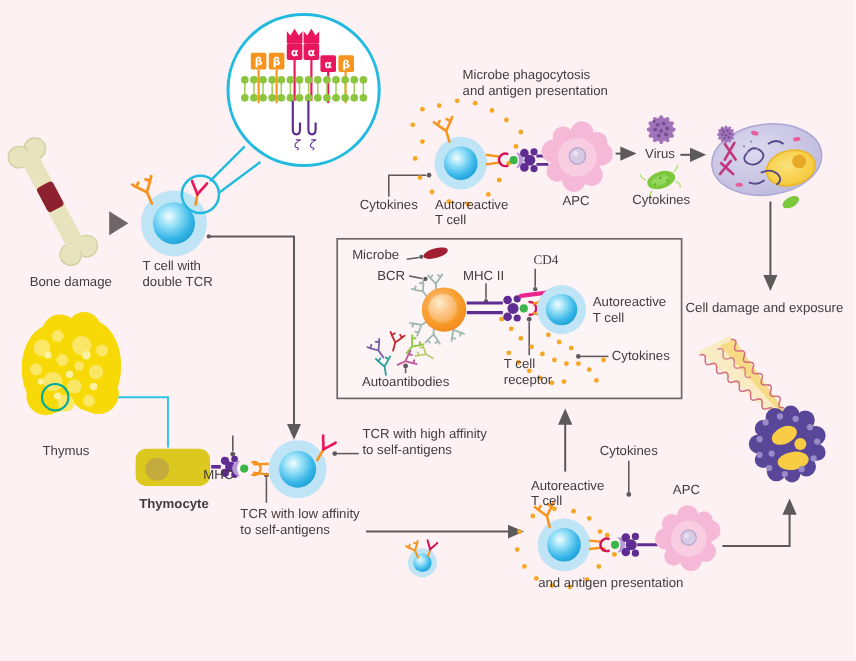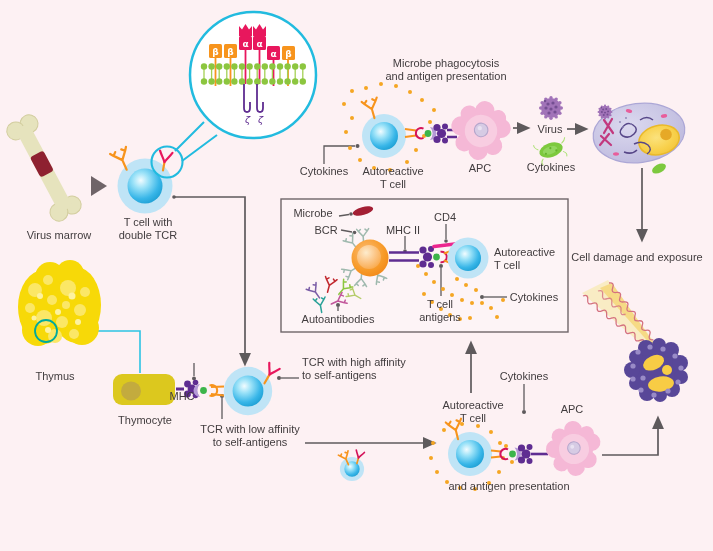--- a/index.html
+++ b/index.html
@@ -1,19 +1,19 @@
 <!DOCTYPE html>
 <html><head>
 <meta charset="utf-8">
 <style>
   html,body{margin:0;padding:0;background:#fff;}
   .canvas{position:relative;width:713px;height:551px;background:#fdf1f3;overflow:hidden;
           font-family:"Liberation Sans",sans-serif;}
   .canvas svg{position:absolute;left:0;top:0;}
-  .lbl{position:absolute;font-size:11px;line-height:1.22;color:#413c3e;text-align:center;
+  .lbl{position:absolute;font-size:11px;line-height:1.22;color:#413c3e;
        transform:translateX(-50%);white-space:nowrap;}
   .lbl.leftal{transform:none;text-align:left;}
 </style>
 </head>
 <body>
 
 <div class="canvas">
 <svg width="713" height="551" viewBox="0 0 713 551">
   <defs>
     <marker id="arr" markerWidth="9" markerHeight="9" refX="6.5" refY="3.5" orient="auto">
@@ -544,27 +544,27 @@
           <circle cx="521.5" cy="460" r="3.6"></circle>
       <circle cx="526" cy="454" r="4.6"></circle>
           <circle cx="529.5" cy="447" r="3"></circle>
           <circle cx="529.5" cy="461" r="3"></circle>
     </g>
     <line x1="531" y1="454" x2="548" y2="454" stroke="#5f2d91" stroke-width="2.6"></line>
   </g>
   <use href="#apc" transform="translate(574,449) rotate(-6)"></use>
 </svg>
 
-<div class="lbl" style="left:59px;top:229px;">Virus marrow</div>
+<div class="lbl" style="left:59px;top:229px;">Bone damage</div>
 <div class="lbl" style="left:148px;top:216px;">
   <div>T cell with</div>
   <div>double TCR</div>
 </div>
 <div class="lbl" style="left:55px;top:370px;">Thymus</div>
-<div class="lbl" style="left:145px;top:414px;">Thymocyte</div>
+<div class="lbl" style="left:145px;top:414px;font-weight:bold;">Thymocyte</div>
 <div class="lbl" style="left:182px;top:350px;margin-top:40px;">MHC</div>
 <div class="lbl leftal" style="left:302px;top:356px;">
   <div>TCR with high affinity</div>
   <div>to self-antigens</div>
 </div>
 <div class="lbl" style="left:250px;top:423px;">
   <div>TCR with low affinity</div>
   <div>to self-antigens</div>
 </div>
 <div class="lbl" style="left:324px;top:165px;">Cytokines</div>
@@ -588,24 +588,24 @@
 <div class="lbl" style="left:524px;top:370px;">Cytokines</div>
 <div class="lbl" style="left:473px;top:399px;">
   <div>Autoreactive</div>
   <div>T cell</div>
 </div>
 <div class="lbl" style="left:572px;top:403px;">APC</div>
 
 <div class="lbl" style="left:313px;top:207px;">Microbe</div>
 <div class="lbl" style="left:326px;top:224px;">BCR</div>
 <div class="lbl" style="left:403px;top:224px;">MHC II</div>
-<div class="lbl" style="left:445px;top:211px;">CD4</div>
+<div class="lbl" style="left:455px;top:211px;font-family:Liberation Serif, serif;">CD4</div>
 <div class="lbl leftal" style="left:494px;top:246px;">
   <div>Autoreactive</div>
   <div>T cell</div>
 </div>
 <div class="lbl" style="left:534px;top:291px;">Cytokines</div>
 <div class="lbl" style="left:440px;top:298px;">
   <div>T cell</div>
-  <div>antigens</div>
+  <div>receptor</div>
 </div>
 <div class="lbl" style="left:338px;top:313px;">Autoantibodies</div>
 </div>
 
 </body></html>

